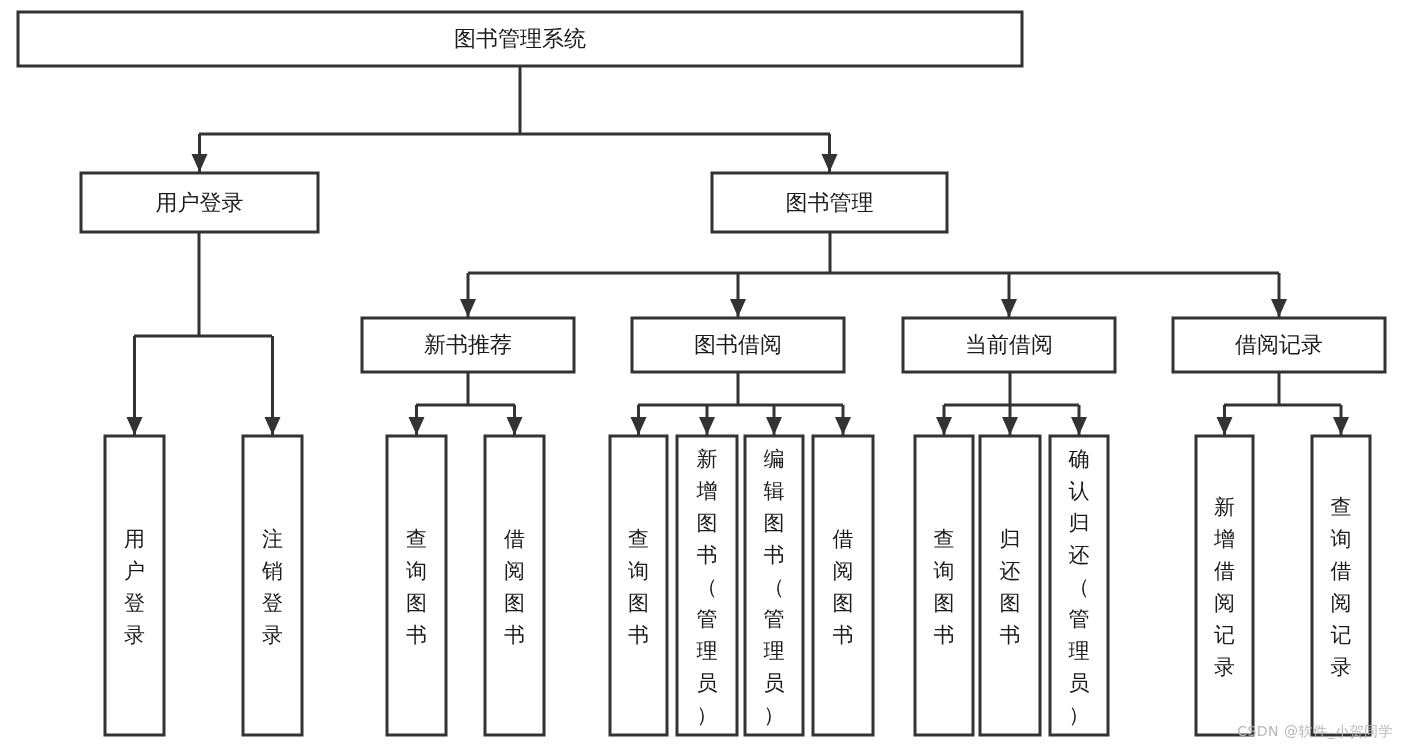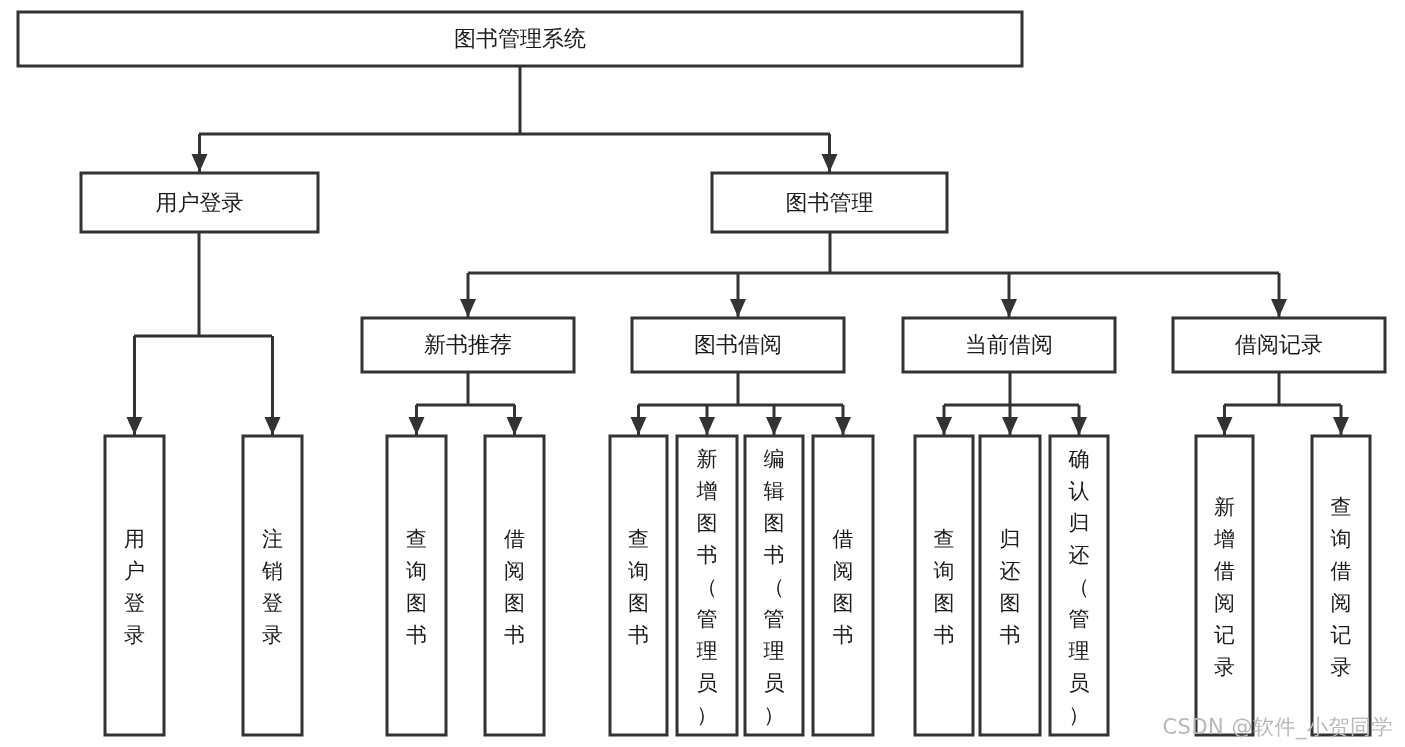--- a/index.html
+++ b/index.html
@@ -50,21 +50,21 @@
     font-family: "DejaVu Sans", "Liberation Sans", sans-serif;
     fill: #1a1a1a;
     font-size: 21px;
     text-anchor: middle;
   }
   .watermark {
     position: absolute;
     right: 12px;
     bottom: 6px;
     font-family: "DejaVu Sans", "Liberation Sans", sans-serif;
-    font-size: 21px;
+    font-size: 14px;
     color: #b8b8b8;
     letter-spacing: 0.5px;
     white-space: nowrap;
     pointer-events: none;
   }
 </style>
 </head>
 <body>
 
 <div id="diagram-root">

